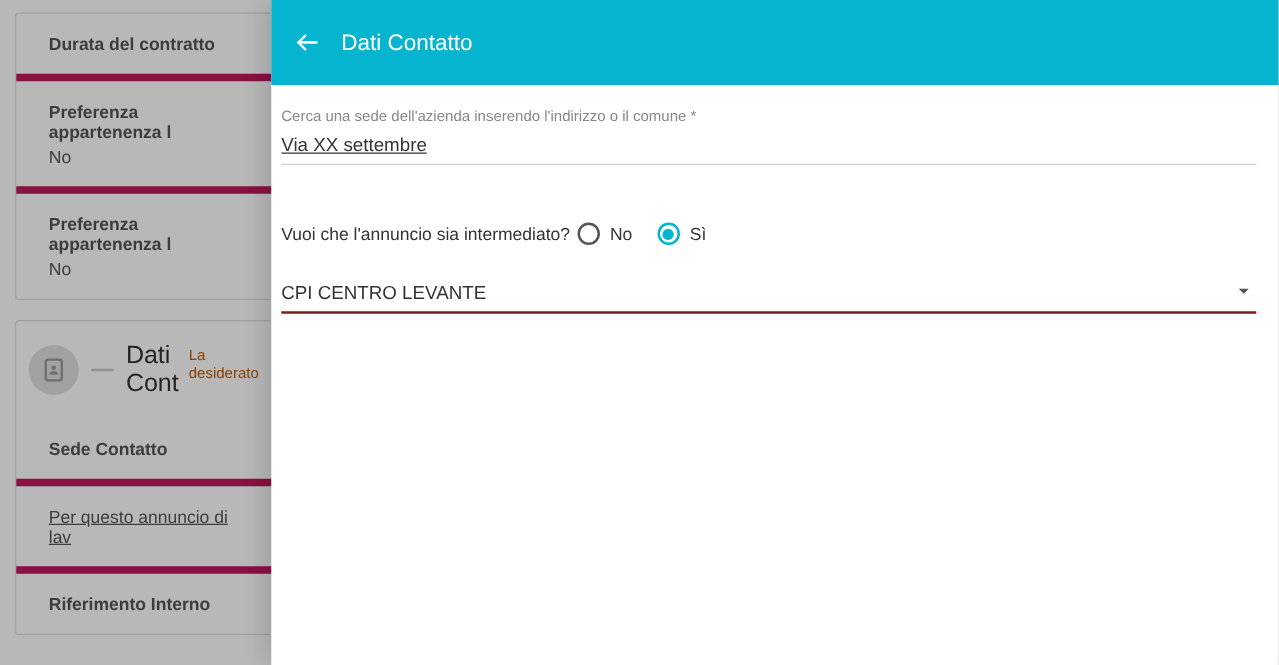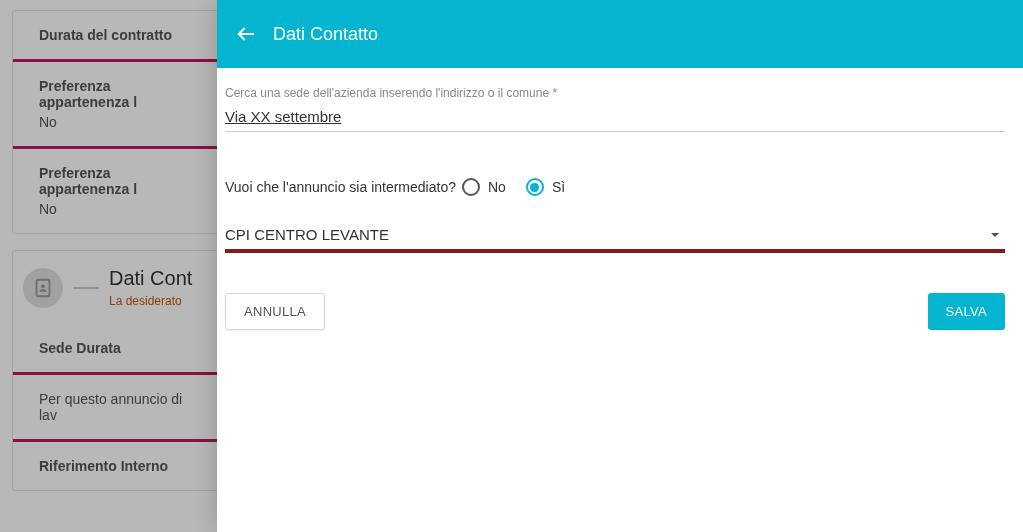--- a/index.html
+++ b/index.html
@@ -26,21 +26,21 @@
     .bg-panel {
       background: #ffffff;
       border: 1px solid #e0e0e0;
       border-radius: 3px;
       width: 212px;
       margin-bottom: 16px;
     }
     
     .bg-row {
       padding: 16px 26px;
-      border-bottom: 3px solid #be185d;
+      border-bottom: 6px solid #be185d;
       color: #555;
       font-size: 14px;
       font-weight: 600;
     }
     .bg-row:last-child {
       border-bottom: none;
     }
     .bg-value {
       font-weight: 400;
       color: #555;
@@ -73,21 +73,21 @@
     
     .section-line {
       width: 26px;
       height: 2px;
       background: #ccc;
       margin: 0 10px;
     }
     
     .section-title-wrap {
       display: flex;
-      flex-direction: column;
+      flex-direction: row;
     }
     .section-title {
       font-size: 20px;
       color: #333;
       font-weight: 500;
     }
     .section-subtitle {
       font-size: 12px;
       color: #c05a00;
       margin-top: 4px;
@@ -207,21 +207,21 @@
       background: #05b5d0;
     }
     
     .select-field {
       margin-top: 4px;
       position: relative;
     }
     .select-input {
       width: 100%;
       border: none;
-      border-bottom: 4px solid #7f1d1d;
+      border-bottom: 2px solid #7f1d1d;
       padding: 8px 24px 6px 0;
       font-size: 15px;
       color: #333;
       outline: none;
       background: transparent;
     }
     .select-caret {
       position: absolute;
       right: 4px;
       top: 50%;
@@ -288,23 +288,23 @@
             <path d="M8 16c0-2 2-3 4-3s4 1 4 3"></path>
           </svg>
       </div>
       <div class="section-line"></div>
       <div class="section-title-wrap">
         <div class="section-title">Dati Cont</div>
         <div class="section-subtitle">La desiderato</div>
       </div>
     </div>
     <div class="bg-row">
-      <span>Sede Durata</span>
-    </div>
-    <div class="bg-row" style="font-weight:400;">
+      <span>Sede Contatto</span>
+    </div>
+    <div class="bg-row" style="font-weight:400;text-decoration:underline;">
       <span>Per questo annuncio di lav</span>
     </div>
     <div class="bg-row">
       <span>Riferimento Interno</span>
     </div>
   </div>
 
 </div>
 
 <div class="overlay"></div>
@@ -347,19 +347,15 @@
       <div class="select-field">
         <input type="text" class="select-input" readonly="" value="CPI CENTRO LEVANTE" style="">
         <span class="select-caret">
           <svg viewBox="0 0 12 12">
               <path d="M2 4 L6 8 L10 4" fill="#555"></path>
             </svg>
         </span>
       </div>
     </div>
 
-    <div class="button-row">
-      <button class="btn btn-secondary">ANNULLA</button>
-      <button class="btn btn-primary">SALVA</button>
-    </div>
 
   </div>
 </div>
 
 </body></html>

